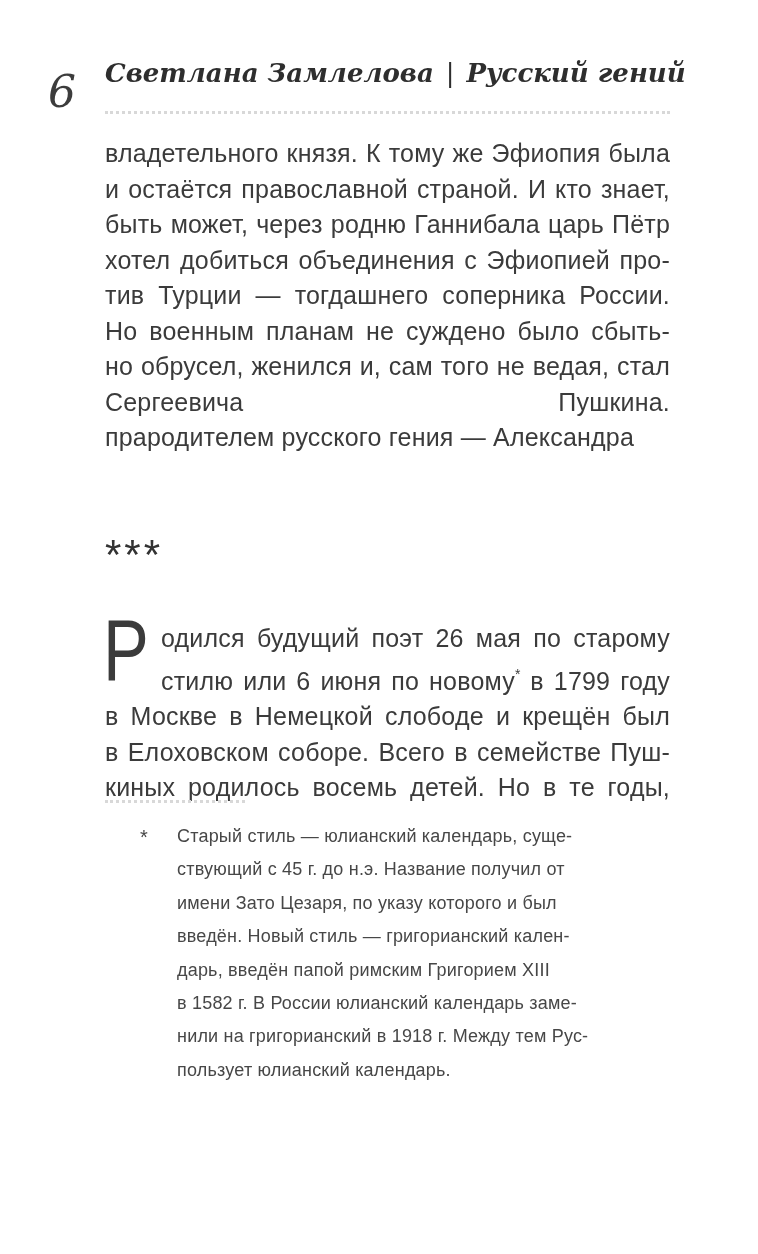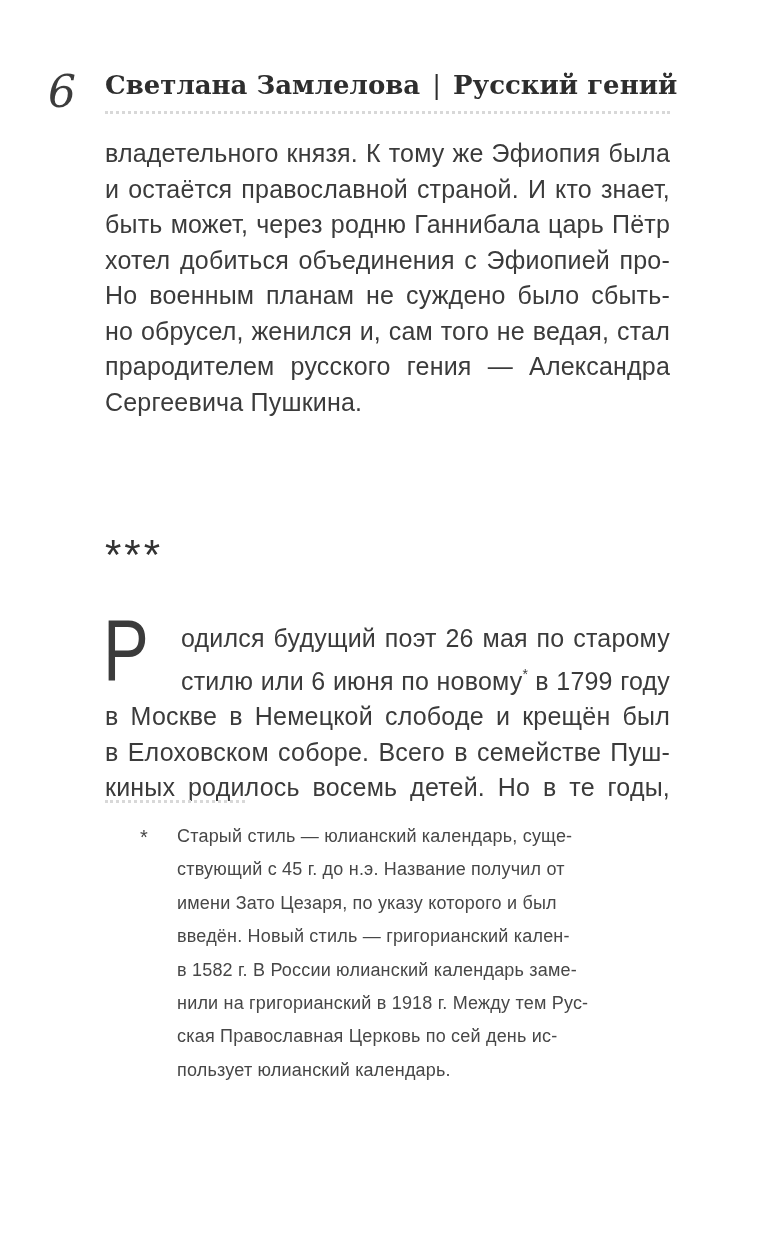--- a/index.html
+++ b/index.html
@@ -11,23 +11,23 @@
     color:#3b3b3b;
     overflow:hidden;
   }
   
   .page-number{
     position:absolute;left:48px;top:70px;
     font-family:"DejaVu Serif",serif;font-style:italic;font-weight:400;
     font-size:44px;line-height:1;color:#3c3c3c;
   }
   .running-head{
-    position:absolute;left:105px;top:68px;width:565px;
+    position:absolute;left:105px;top:56px;width:565px;
     text-align:center;
-    font-family:"DejaVu Serif",serif;font-weight:700;
+    font-family:"DejaVu Serif",serif;font-style:italic;font-weight:700;
     font-size:26px;line-height:34px;color:#2e2e2e;
     white-space:nowrap;
   }
   .running-head .divider{margin:0 12px;font-weight:400;}
   .header-rule{
     position:absolute;left:105px;top:111px;width:565px;height:0;
     border-top:3px dotted #d8d8d8;
   }
   
   .content{
@@ -39,21 +39,21 @@
   .section-break{
     position:absolute;left:0;top:404px;
     font-size:42px;line-height:30px;letter-spacing:3px;color:#333;
   }
   .paragraph-2{position:absolute;left:0;top:485px;right:0;}
   .dropcap{
     position:absolute;left:-2px;top:-15px;
     font-size:88px;line-height:1;font-weight:200;color:#3b3b3b;
     transform:scaleX(.78);transform-origin:0 0;
   }
-  .paragraph-2 .indent{margin-left:76px;}
+  .paragraph-2 .indent{margin-left:56px;}
   .note-sup{font-size:14px;vertical-align:11px;letter-spacing:0;}
   
   .footnote-rule{
     position:absolute;left:0;top:664px;width:140px;height:0;
     border-top:3px dotted #d8d8d8;
   }
   .footnote{position:absolute;left:0;top:684px;right:5px;color:#474747;}
   .fn-marker{
     position:absolute;left:35px;top:1px;
     font-size:20px;line-height:33px;
@@ -77,24 +77,25 @@
 
   <div class="header-rule"></div>
 
   <div class="content">
 
     <div class="paragraph-1">
         <div class="jline">владетельного князя. К тому же Эфиопия была</div>
         <div class="jline">и остаётся православной страной. И кто знает,</div>
         <div class="jline">быть может, через родню Ганнибала царь Пётр</div>
         <div class="jline">хотел добиться объединения с Эфиопией про-</div>
+        <div class="jline">тив Турции — тогдашнего соперника России.</div>
         <div class="jline">Но военным планам не суждено было сбыть-</div>
         <div class="jline">но обрусел, женился и, сам того не ведая, стал</div>
+        <div class="jline">Сергеевича Пушкина.</div>
         <div class="jline">прародителем русского гения — Александра</div>
-        <div class="jline">Сергеевича Пушкина.</div>
       </div>
 
     <div class="section-break">***</div>
 
     <div class="paragraph-2">
       <div class="dropcap">Р</div>
       <div class="jline indent">одился будущий поэт 26 мая по старому</div>
       <div class="jline indent"><span>стилю или 6 июня по новому</span><span class="note-sup">*</span><span> в 1799 году</span></div>
       <div>
           <div class="jline">в Москве в Немецкой слободе и крещён был</div>
@@ -105,21 +106,21 @@
 
     <div class="footnote-rule"></div>
 
     <div class="footnote">
       <span class="fn-marker">*</span>
       <div class="fn-text">
           <div class="fn-line">Старый стиль — юлианский календарь, суще-</div>
           <div class="fn-line">ствующий с 45 г. до н.э. Название получил от</div>
           <div class="fn-line">имени Зато Цезаря, по указу которого и был</div>
           <div class="fn-line">введён. Новый стиль — григорианский кален-</div>
+          <div class="fn-line">дарь, введён папой римским Григорием XIII</div>
           <div class="fn-line">в 1582 г. В России юлианский календарь заме-</div>
           <div class="fn-line">нили на григорианский в 1918 г. Между тем Рус-</div>
-          <div class="fn-line">ская Православная Церковь по сей день ис-</div>
           <div class="fn-line">пользует юлианский календарь.</div>
         </div>
     </div>
 
   </div>
 </div>
 
 </body></html>

